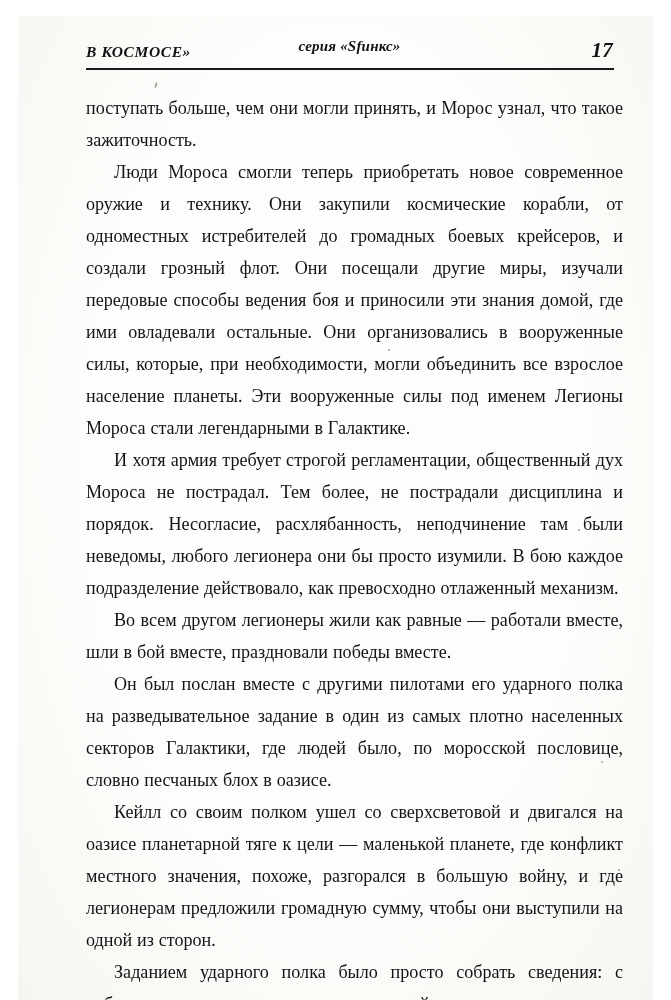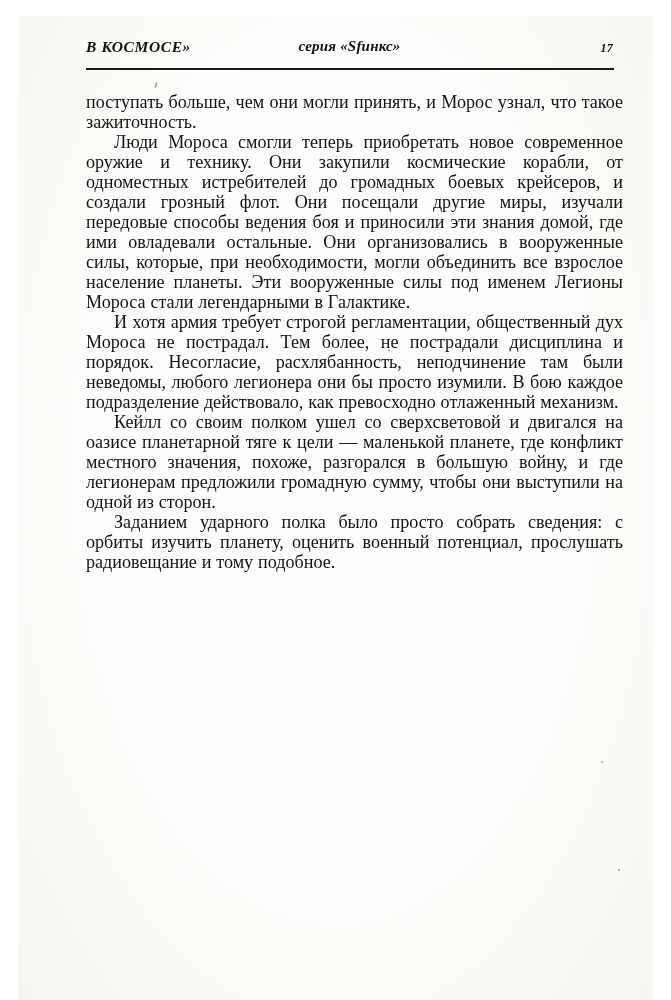--- a/index.html
+++ b/index.html
@@ -46,42 +46,42 @@
     letter-spacing: 0.6px;
   }
   .rh-center {
     font-size: 15px;
     letter-spacing: 0.2px;
     position: absolute;
     left: 50%;
     transform: translateX(-50%);
   }
   .rh-right {
-    font-size: 12px;
+    font-size: 21px;
     letter-spacing: 0.3px;
   }
   .head-rule {
     position: absolute;
     left: 68px;
     top: 52px;
     width: 528px;
     height: 2px;
     background: #1a1a1a;
   }
   
   .body-text {
     position: absolute;
     left: 68px;
     top: 76px;
     width: 537px;
   }
   .para {
     margin: 0;
     font-size: 18.1px;
-    line-height: 20px;
+    line-height: 32px;
     color: #131313;
     text-align: justify;
     text-align-last: left;
     text-indent: 1.55em;
     hyphens: manual;
     word-spacing: 0.02em;
   }
   .para.no-indent {
     text-indent: 0;
   }
@@ -104,20 +104,22 @@
     <span class="rh-center">серия «Sfинкс»</span>
     <span class="rh-right">17</span>
   </div>
 
   <div class="head-rule"></div>
 
   <div class="body-text">
     <p class="para no-indent">поступать больше, чем они могли принять, и Морос узнал, что такое зажиточность.</p>
     <p class="para">Люди Мороса смогли теперь приобретать новое современное оружие и технику. Они закупили космические корабли, от одноместных истребителей до громадных боевых крейсеров, и создали грозный флот. Они посещали другие миры, изучали передовые способы ведения боя и приносили эти знания домой, где ими овладевали остальные. Они организовались в вооруженные силы, которые, при необходимости, могли объединить все взрослое население планеты. Эти вооруженные силы под именем Легионы Мороса стали легендарными в Галактике.</p>
     <p class="para">И хотя армия требует строгой регламентации, общественный дух Мороса не пострадал. Тем более, не пострадали дисциплина и порядок. Несогласие, расхлябанность, неподчинение там были неведомы, любого легионера они бы просто изумили. В бою каждое подразделение действовало, как превосходно отлаженный механизм.</p>
+    <p class="para">Во всем другом легионеры жили как равные — работали вместе, шли в бой вместе, праздновали победы вместе.</p>
+    <p class="para">Он был послан вместе с другими пилотами его ударного полка на разведывательное задание в один из самых плотно населенных секторов Галактики, где людей было, по моросской пословице, словно песчаных блох в оазисе.</p>
     <p class="para">Кейлл со своим полком ушел со сверхсветовой и двигался на оазисе планетарной тяге к цели — маленькой планете, где конфликт местного значения, похоже, разгорался в большую войну, и где легионерам предложили громадную сумму, чтобы они выступили на одной из сторон.</p>
     <p class="para">Заданием ударного полка было просто собрать сведения: с орбиты изучить планету, оценить военный потенциал, прослушать радиовещание и тому подобное.</p>
   </div>
 
   <span class="speck" style="left:137px; top:66px; width:2px; height:6px; transform:rotate(18deg);"></span>
   <span class="speck" style="left:583px; top:745px; width:2px; height:2px;"></span>
   <span class="speck" style="left:560px; top:513px; width:2px; height:2px;"></span>
   <span class="speck" style="left:600px; top:853px; width:2px; height:2px;"></span>
   <span class="speck" style="left:370px; top:333px; width:2px; height:2px;"></span>
 

